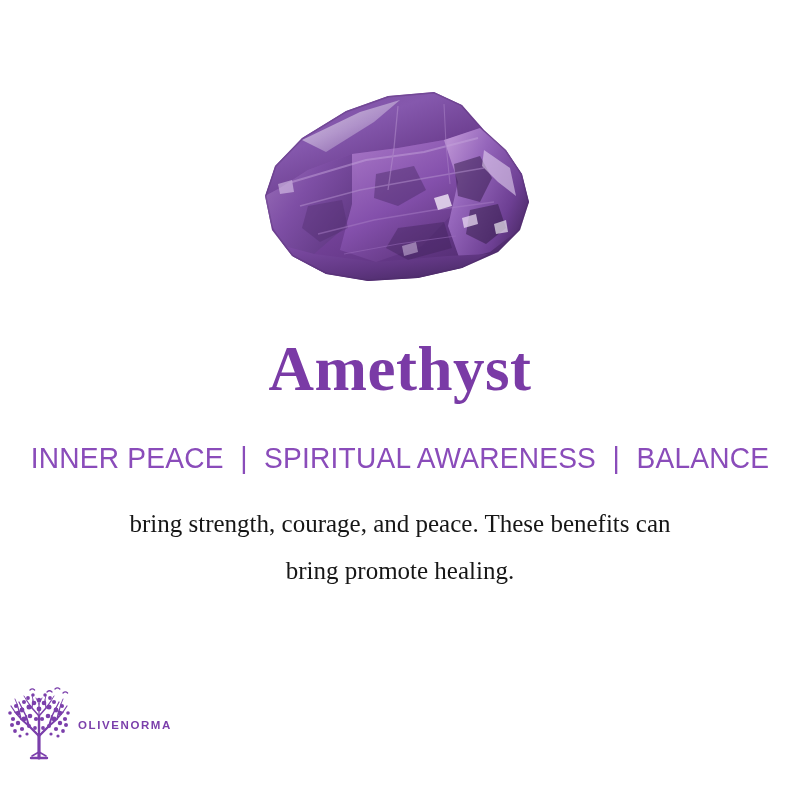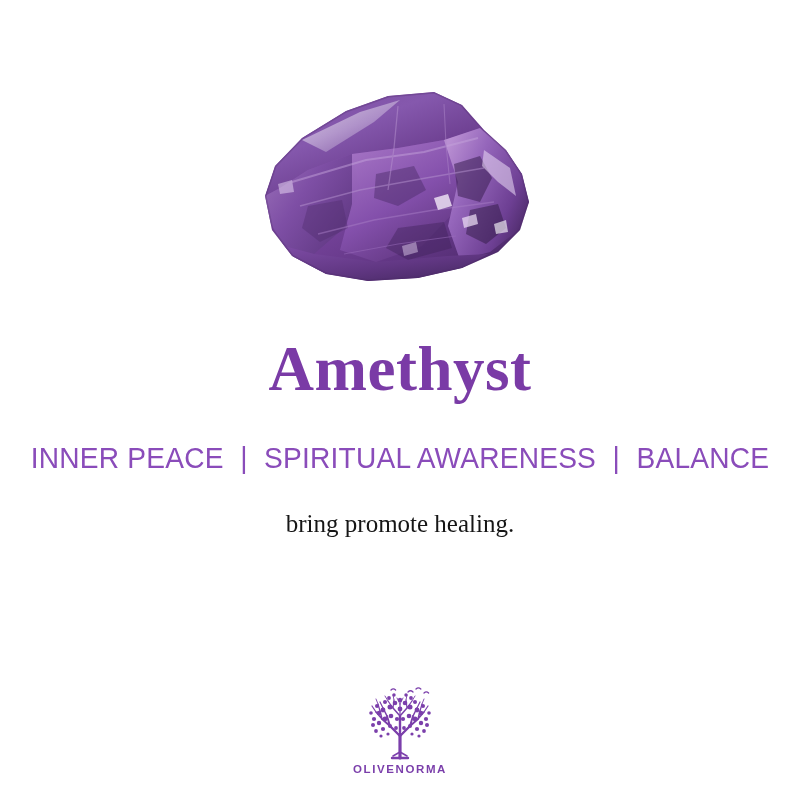--- a/index.html
+++ b/index.html
@@ -87,21 +87,21 @@
   }
   .desc .ln { display: block; white-space: nowrap; }
 
   
   .logo {
     position: absolute;
     top: 686px;
     left: 0;
     width: 800px;
     display: flex;
-    flex-direction: column;
+    flex-direction: row;
     align-items: center;
   }
   .logo-mark { display: block; width: 78px; height: 74px; }
   .logo-word {
     margin-top: 3px;
     font-family: "Liberation Sans", sans-serif;
     font-weight: 700;
     font-size: 11.5px;
     letter-spacing: 1.6px;
     color: #7b3fab;
@@ -212,20 +212,21 @@
 
   <div class="subtitle">
     <span class="kw">INNER PEACE</span>
     <span class="sep">|</span>
     <span class="kw">SPIRITUAL AWARENESS</span>
     <span class="sep">|</span>
     <span class="kw">BALANCE</span>
   </div>
 
   <div class="desc">
+    <span class="ln">bring strength, courage, and peace. These benefits can</span>
     <span class="ln">bring promote healing.</span>
   </div>
 
   <div class="logo">
     <svg class="logo-mark" viewBox="0 0 78 74" xmlns="http://www.w3.org/2000/svg">
       <g stroke="#7b3fab" fill="none" stroke-linecap="round">
 
         <path d="M39,72 L39,48" stroke-width="3.2"></path>
         <path d="M39,72 L31,72 M39,72 L47,72" stroke-width="2.4"></path>
         <path d="M39,66 L32,70 M39,66 L46,70" stroke-width="1.6"></path>

